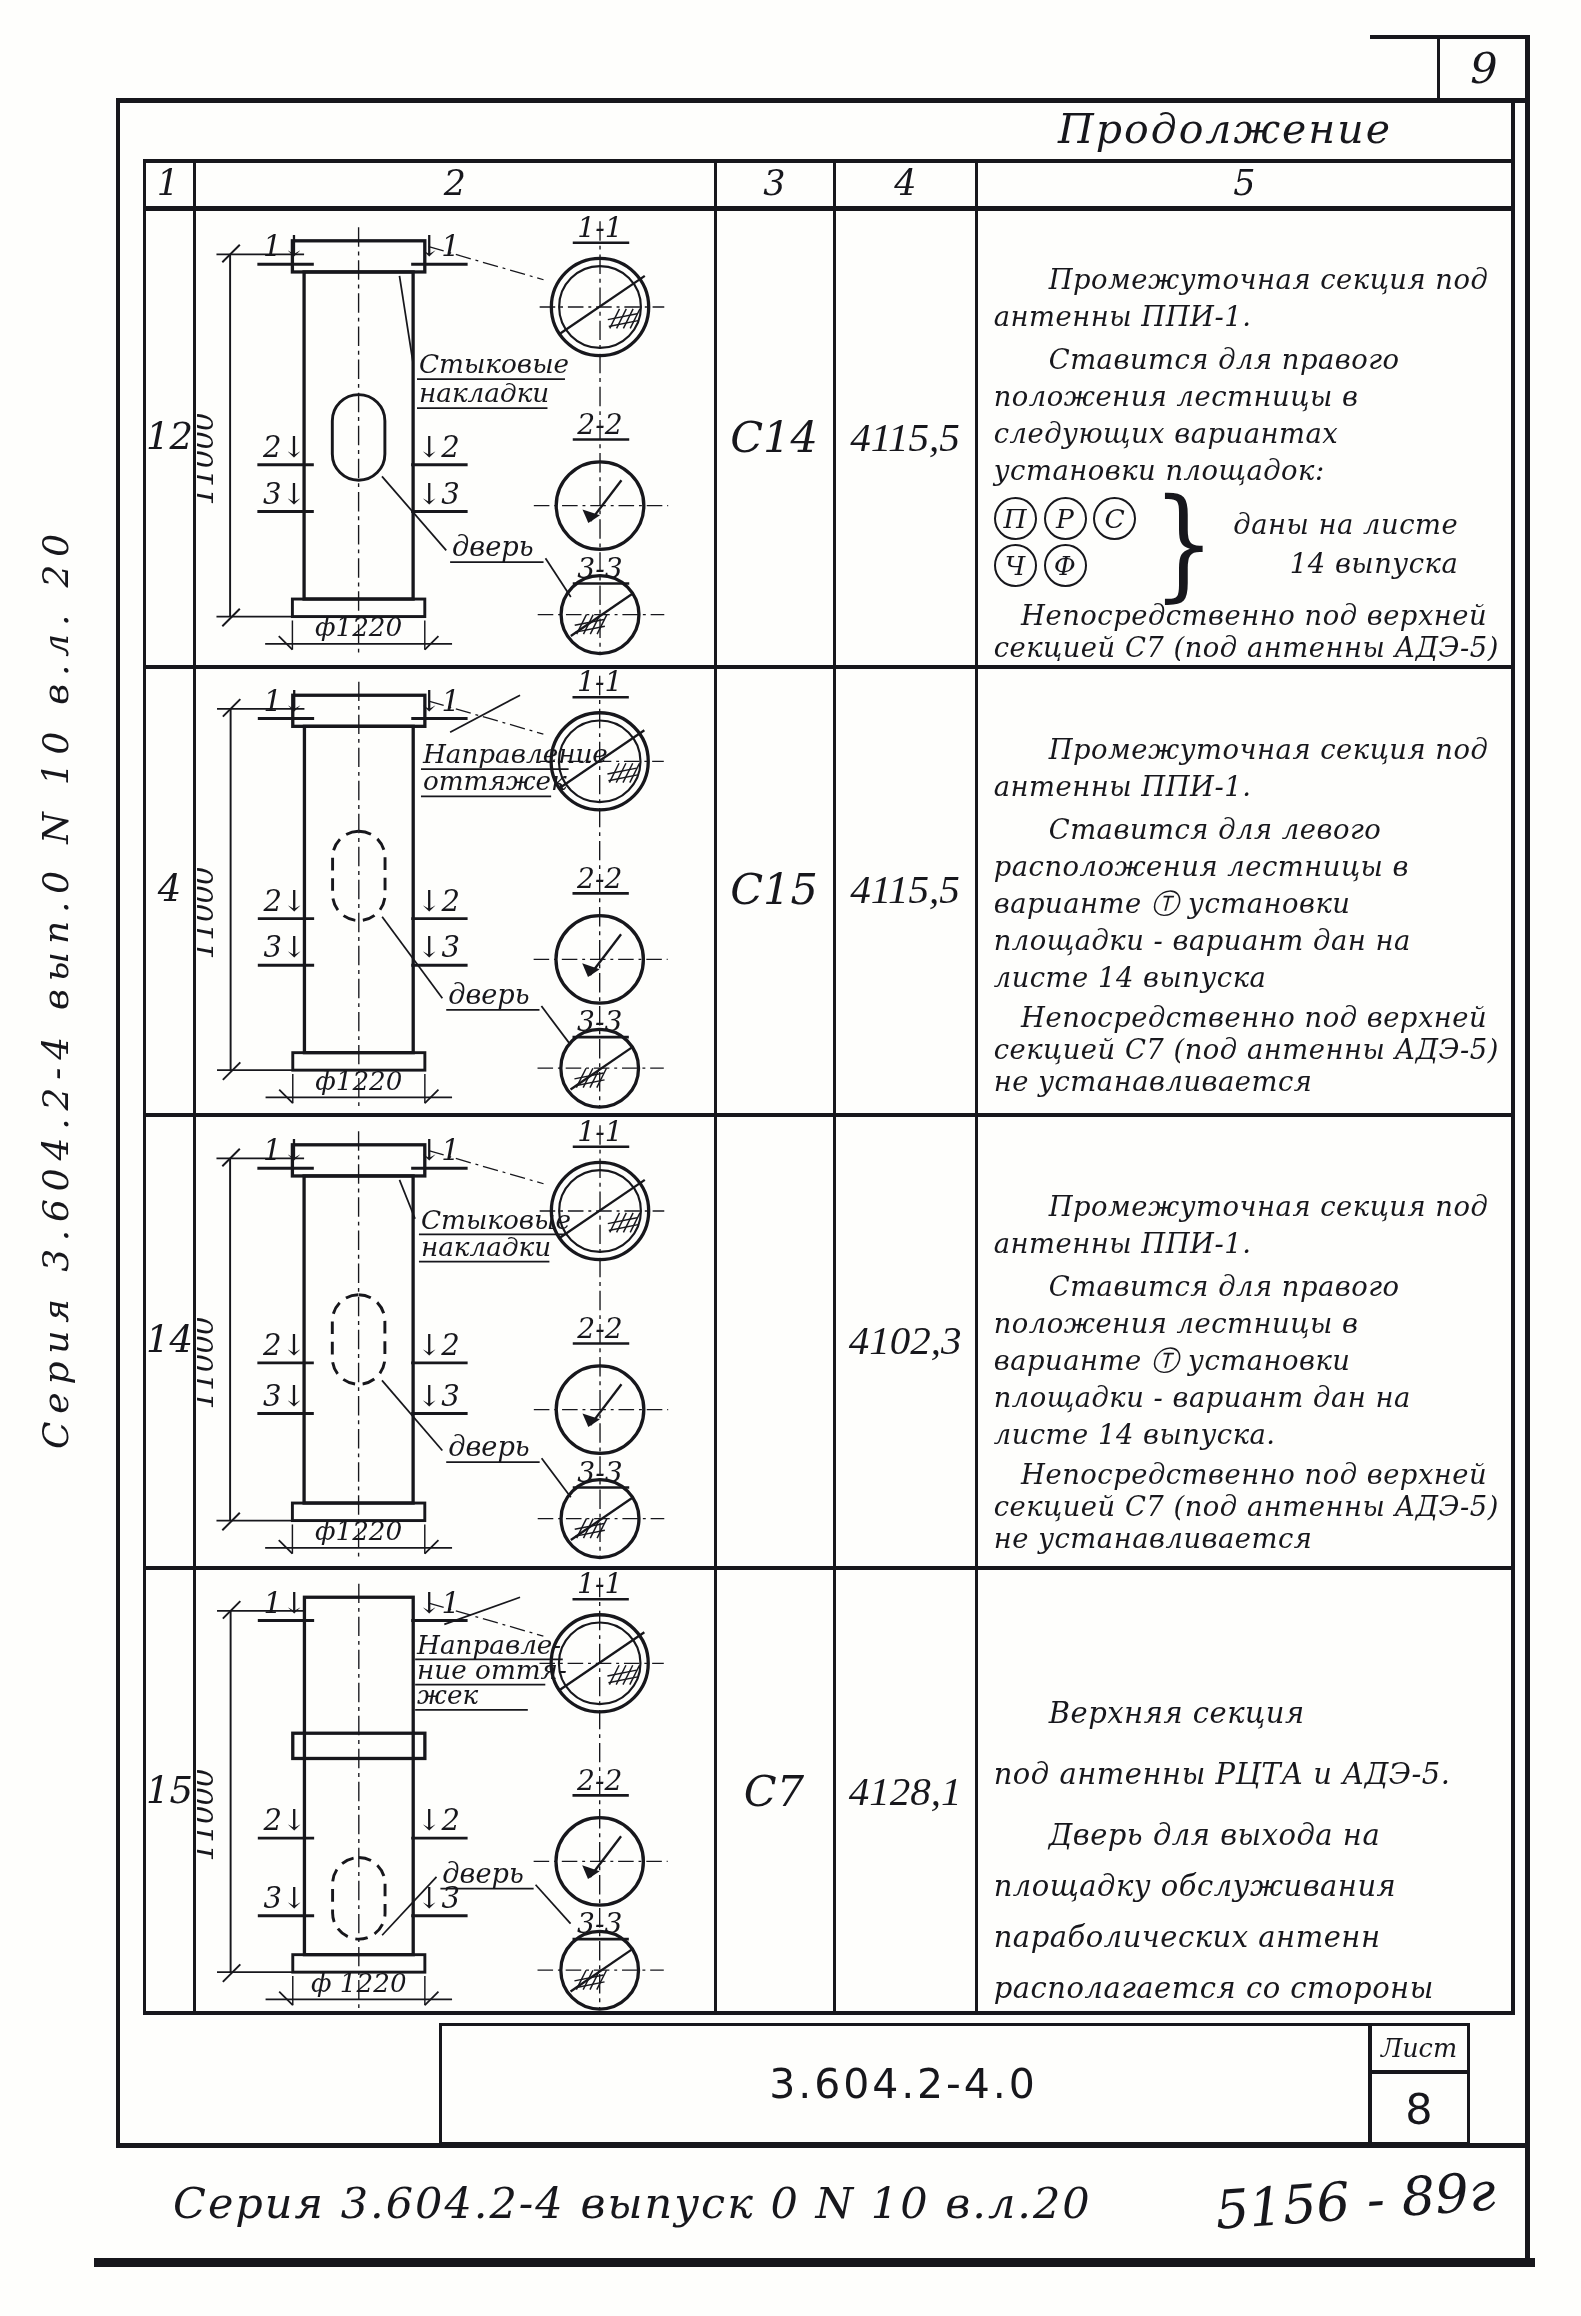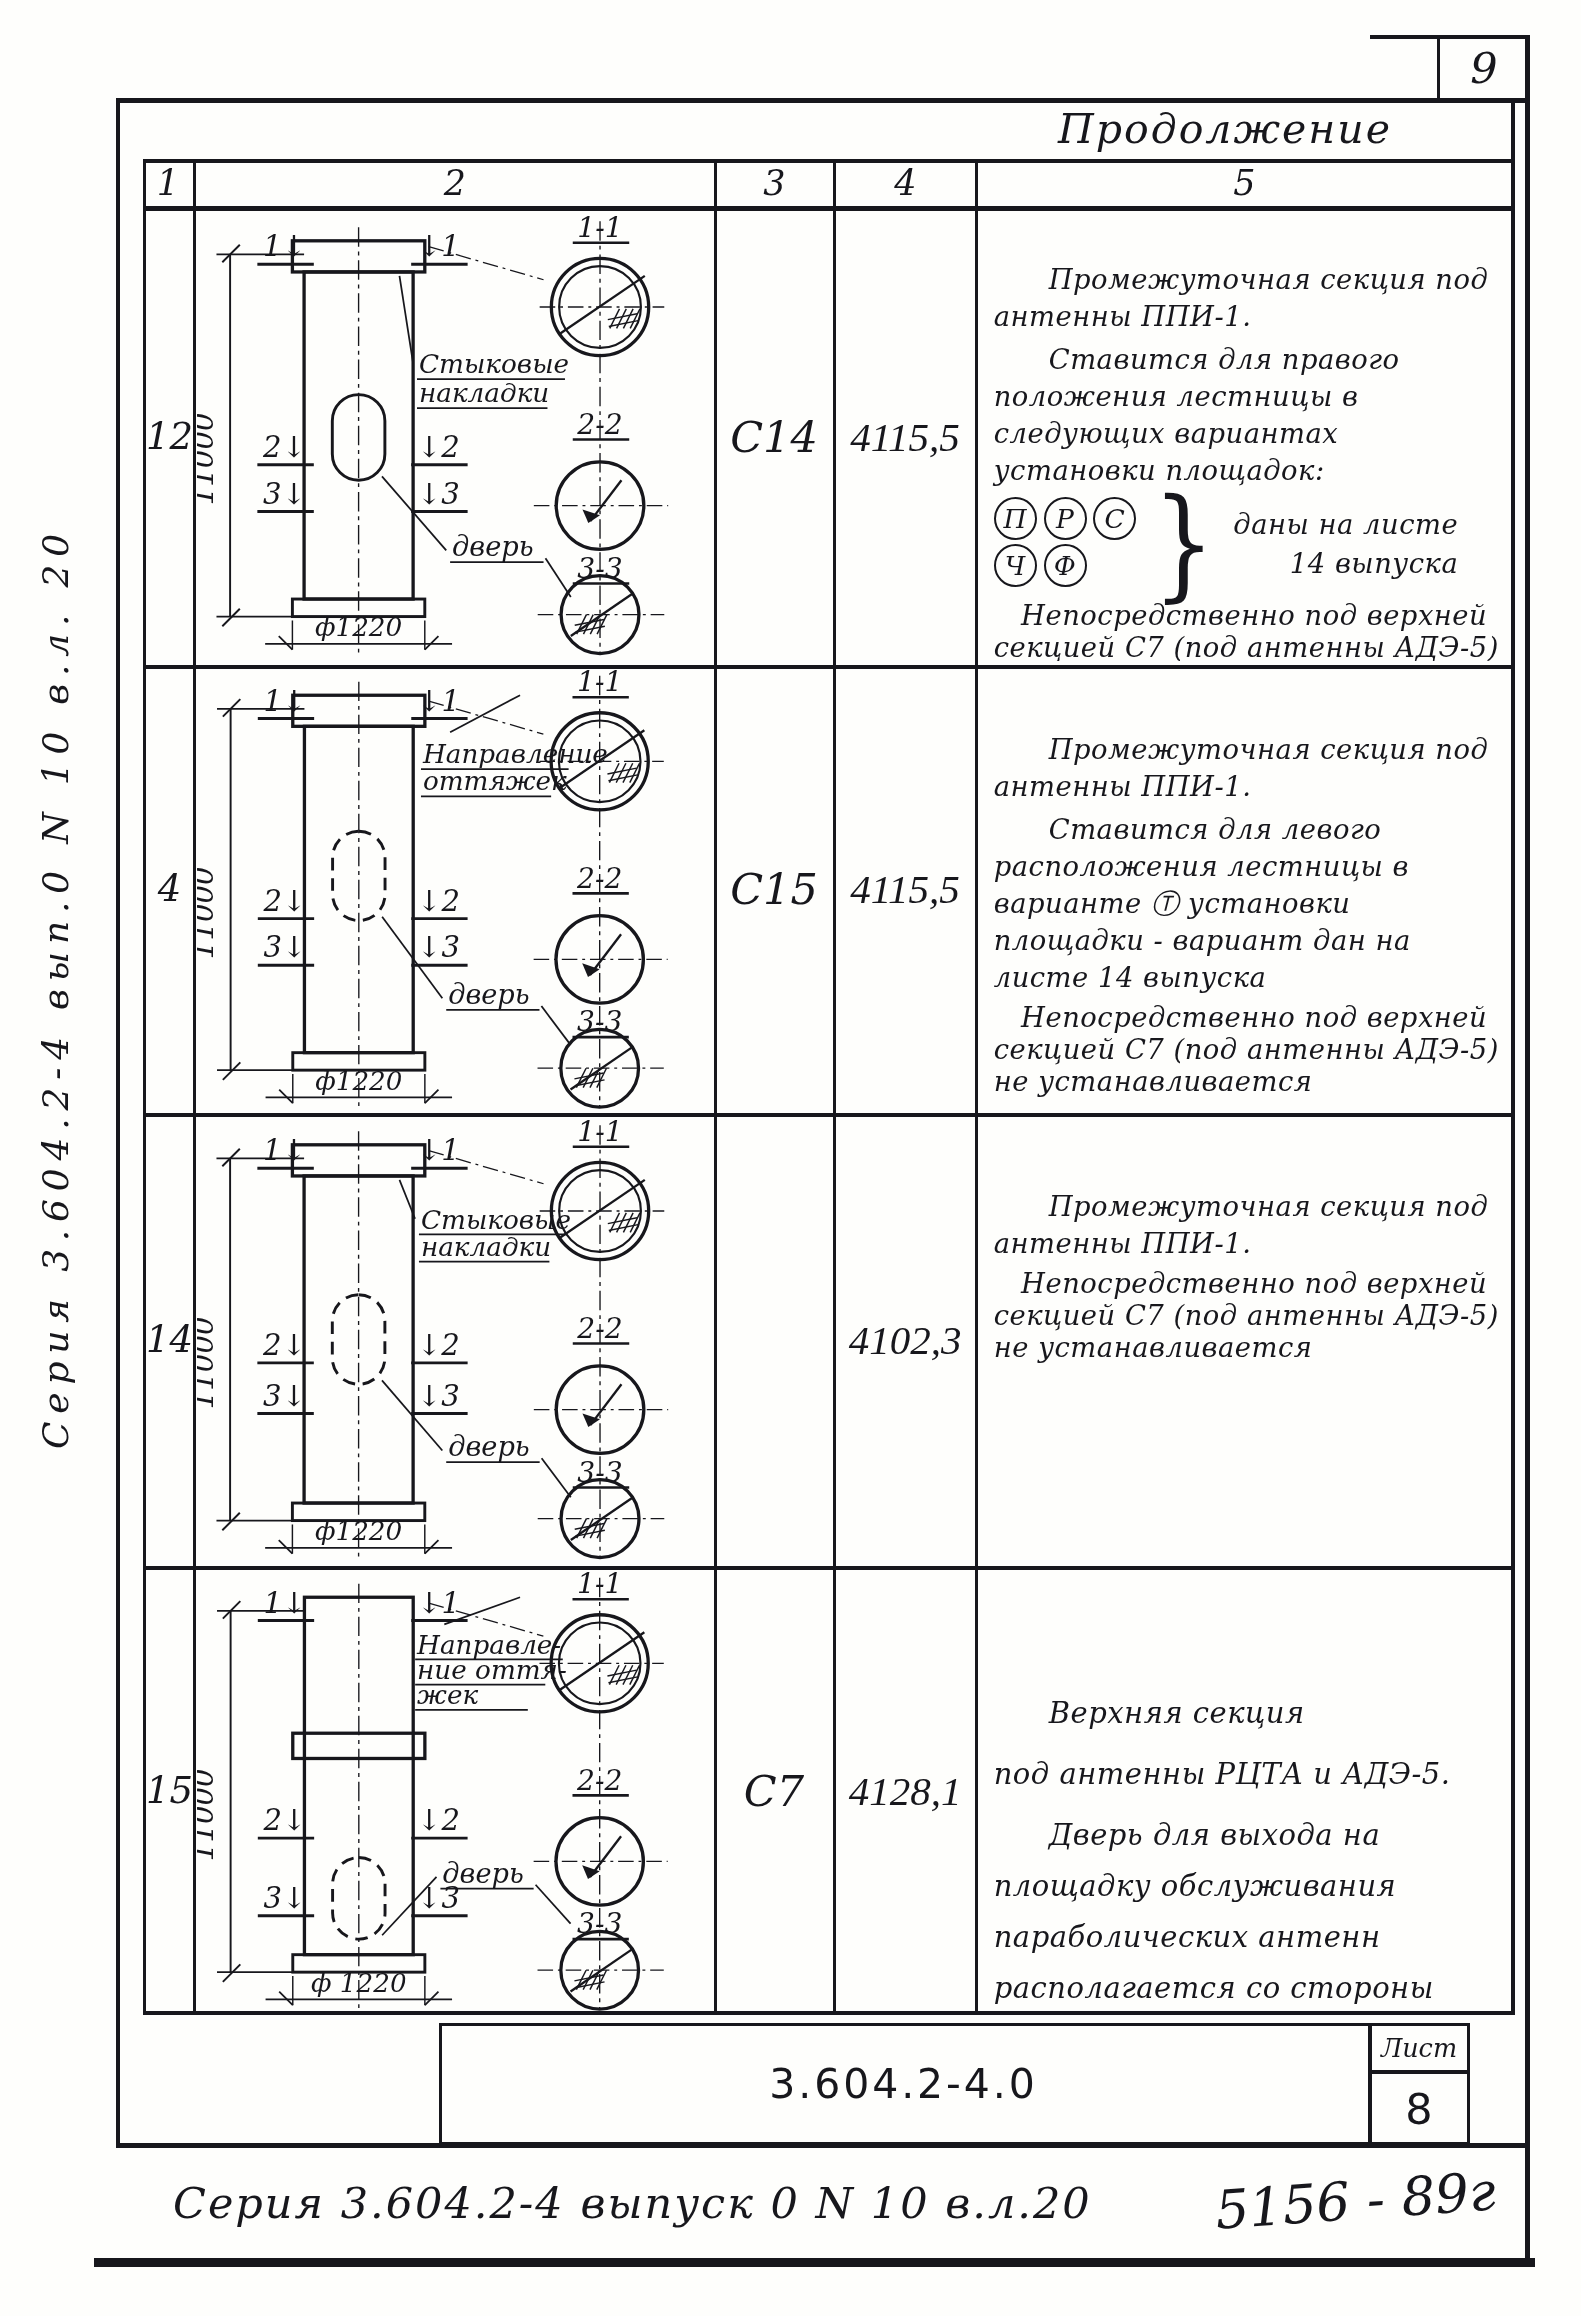--- a/index.html
+++ b/index.html
@@ -334,20 +334,21 @@
         <line x1="397" y1="430" x2="407" y2="410" stroke="#17171c" stroke-width="1.5"></line>
         <line x1="404" y1="430" x2="414" y2="410" stroke="#17171c" stroke-width="1.5"></line>
         <line x1="411" y1="430" x2="421" y2="410" stroke="#17171c" stroke-width="1.5"></line>
         <line x1="388" y1="421" x2="418" y2="415" stroke="#17171c" stroke-width="1.5"></line>
         <line x1="389" y1="428" x2="419" y2="422" stroke="#17171c" stroke-width="1.5"></line>
         <line x1="238" y1="32" x2="356" y2="66" stroke="#17171c" stroke-width="1.3" stroke-dasharray="16 5 3 5"></line>
       </svg>
     <div class="c4 cen hw">4102,3</div>
     <div class="c5 hw d2">
       <p>Промежуточная секция под антенны ППИ-1.</p>
+      <p>Ставится для правого положения лестницы в варианте Ⓣ установки площадки - вариант дан на листе 14 выпуска.</p>
       <p class="tight">Непосредственно под верхней секцией С7 (под антенны АДЭ-5) не устанавливается</p>
     </div>
   </div>
 
   <div class="row" style="top:1570px;height:441px">
     <div class="c1 cen hw">15</div>
     <svg class="c2" width="514" height="439" viewBox="0 0 528 452">
         <line x1="166" y1="12" x2="166" y2="450" stroke="#17171c" stroke-width="1.4" stroke-dasharray="20 5 4 5"></line>
         <line x1="414" y1="6" x2="414" y2="450" stroke="#17171c" stroke-width="1.4" stroke-dasharray="20 5 4 5"></line>
         <line x1="34" y1="40" x2="34" y2="412" stroke="#17171c" stroke-width="2"></line>

